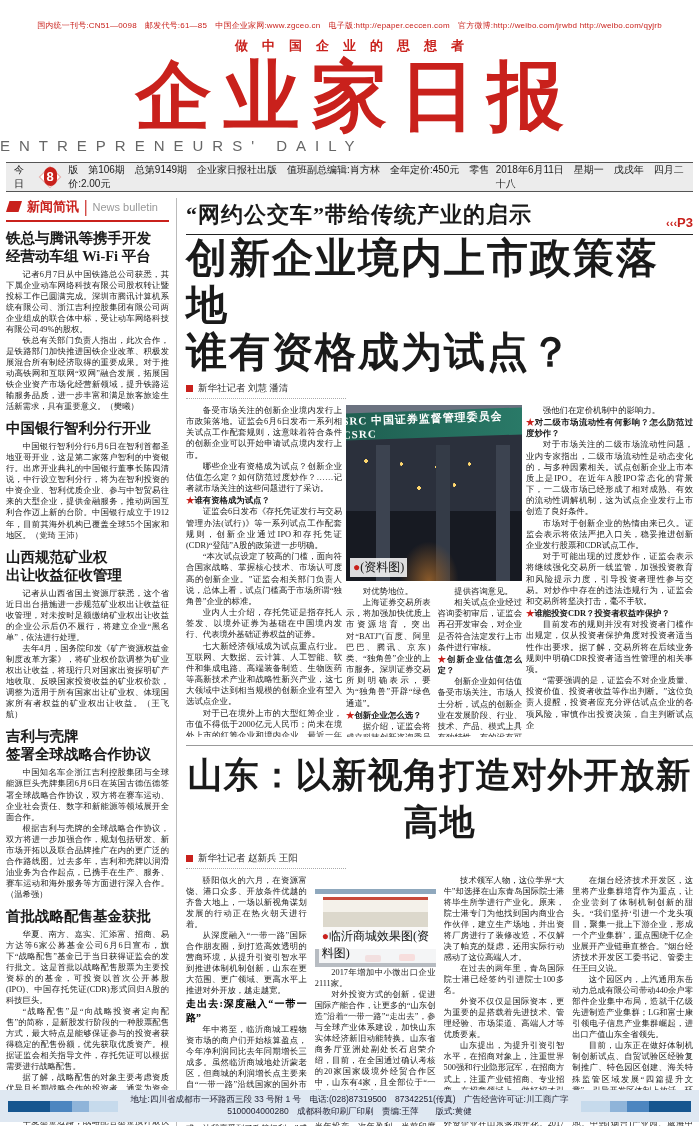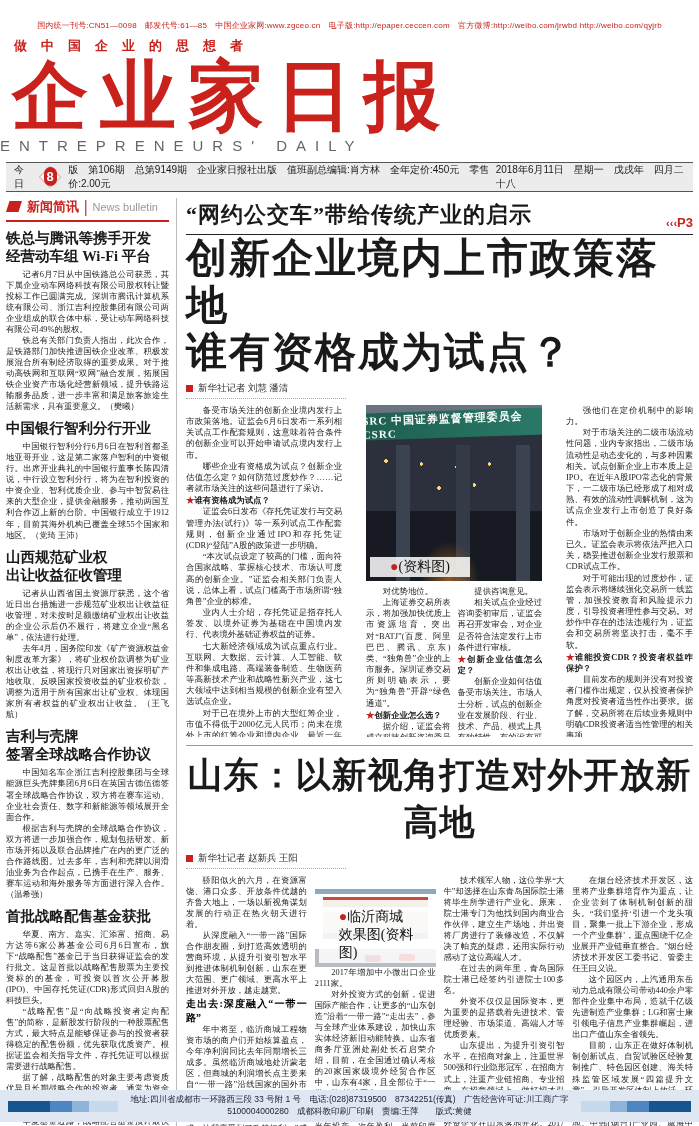--- a/index.html
+++ b/index.html
@@ -1,21 +1,21 @@
 <!DOCTYPE html>
 <html><head>
 <meta charset="utf-8">
 <style>
   *{box-sizing:border-box;margin:0;padding:0}
   body{background:#888;font-family:"Liberation Serif","DejaVu Serif",serif;-webkit-font-smoothing:antialiased}
   .page{position:relative;width:699px;height:1126px;background:#fff;margin:0 auto;overflow:hidden;color:#1a1a1a}
   
   .topline{padding-top:20px;text-align:center;font-size:8px;color:#c9211c;font-family:"Liberation Sans",sans-serif;letter-spacing:.2px}
-  .slogan{margin-top:6px;font-size:13px;color:#c9211c;font-weight:bold;letter-spacing:14px;text-indent:14px}
-  .masthead{margin-top:2px;text-align:left;font-size:76px;line-height:1.02;font-weight:900;color:#c9211c;letter-spacing:12px;text-indent:12px;font-family:"DejaVu Serif","Liberation Serif",serif}
+  .slogan{margin-top:6px;text-align:center;font-size:13px;color:#c9211c;font-weight:bold;letter-spacing:14px;text-indent:14px}
+  .masthead{margin-top:2px;text-align:center;font-size:76px;line-height:1.02;font-weight:900;color:#c9211c;letter-spacing:12px;text-indent:12px;font-family:"DejaVu Serif","Liberation Serif",serif}
   .m-sub{text-align:left;font-size:15px;letter-spacing:9px;color:#666;font-family:"Liberation Sans",sans-serif;margin-top:2px}
   .infobar{margin:8px 6px 0 6px;background:#ececec;border-top:1px solid #555;border-bottom:1px solid #555;height:30px;display:flex;align-items:center;font-size:10px;padding:0 8px;gap:6px;font-family:"Liberation Sans",sans-serif}
   .badge-wrap{position:relative;width:24px;height:24px;flex:none;display:flex;align-items:center;justify-content:center}
   .badge-wrap .diamond{position:absolute;width:16px;height:16px;border:1px solid #e4a9a5;transform:rotate(45deg);background:#fff}
   .badge-wrap b{position:relative;width:13px;height:19px;background:#c9211c;color:#fff;border-radius:7px;font-size:13px;line-height:19px;text-align:center;font-family:"Liberation Sans",sans-serif}
   .infobar .date{margin-left:auto}
   
   .content{display:flex;margin:6px 6px 0 6px}
   aside{width:170px;flex:none;padding-right:7px}
   .vdiv{width:1px;background:#bbb;flex:none}
@@ -31,40 +31,40 @@
   .paras p{font-size:8.3px;line-height:1.33;text-align:justify;text-indent:2em;color:#222}
   .paras p.sub{font-weight:bold;text-indent:0;font-size:8.6px;margin-top:1px}
   
   .kicker-row{display:flex;align-items:flex-end;border-bottom:1.5px solid #222;padding-bottom:4px;margin-top:2px}
   .kicker{font-size:22px;font-weight:900;letter-spacing:1px}
   .pref{margin-left:auto;color:#c9211c;font-weight:bold;font-family:"Liberation Sans",sans-serif;font-size:11px}
   .pref b{font-size:13px}
   .headline{margin-top:0;font-size:41px;line-height:1.15;font-weight:900;letter-spacing:2px}
   .byline{display:flex;align-items:center;gap:5px;border-bottom:1px dotted #aaa;padding:6px 0 3px;margin-bottom:6px;font-size:9.5px;color:#333;width:160px}
   .byline .sq{width:7px;height:7px;background:#c9211c;flex:none}
-  .lead-cols{display:flex;gap:24px;height:332px;overflow:hidden}
+  .lead-cols{display:flex;gap:4px;height:332px;overflow:hidden}
   .lcol{width:156px;flex:none;overflow:hidden}
   .lmid{width:176px;flex:none;display:flex;flex-direction:column}
   .rcol{flex:1;overflow:hidden}
   .lead .paras p{font-size:8.4px}
   .lead .paras p.sub::first-letter{color:#c9211c}
   
   .photo1{position:relative;height:176px;flex:none;background:linear-gradient(180deg,#6b7280 0 14%,#2b303c 14% 60%,#171a22 60%);overflow:hidden;margin-bottom:5px}
   .photo1 .sign{position:absolute;top:6px;left:0;right:0;height:26px;background:linear-gradient(90deg,#1e5e50,#2a7a68);color:#fff;font-weight:bold;font-size:10.5px;display:flex;align-items:center;justify-content:center;letter-spacing:1px;transform:rotate(-2deg) scale(1.04)}
   .photo1 .lights{position:absolute;top:44px;left:10px;right:40px;height:60px;background:
       radial-gradient(circle 3px at 8% 20%,#ffd76e 55%,transparent 60%),
       radial-gradient(circle 3px at 22% 55%,#ffd76e 55%,transparent 60%),
       radial-gradient(circle 3px at 36% 25%,#ffd76e 55%,transparent 60%),
       radial-gradient(circle 3px at 50% 65%,#ffd76e 55%,transparent 60%),
       radial-gradient(circle 3px at 64% 30%,#ffd76e 55%,transparent 60%),
       radial-gradient(circle 3px at 78% 60%,#ffd76e 55%,transparent 60%),
       radial-gradient(circle 3px at 90% 25%,#ffd76e 55%,transparent 60%)}
   .photo1 .pillar{position:absolute;top:40px;bottom:0;width:14px;background:#3c4350;box-shadow:60px 0 0 #343b47,120px 0 0 #3c4350}
   .photo1 .glow{position:absolute;bottom:0;left:30%;width:60px;height:40px;background:radial-gradient(ellipse at bottom,#8a5a2a,transparent 70%)}
-  .cap{position:absolute;left:4px;bottom:4px;background:rgba(255,255,255,.85);font-size:14px;padding:1px 20px;color:#111}
+  .cap{position:absolute;left:4px;bottom:4px;background:rgba(255,255,255,.85);font-size:12px;padding:1px 3px;color:#111}
   .cap i{color:#c9211c;font-style:normal}
   .mid-cols{display:flex;gap:7px;flex:1;overflow:hidden}
   .mid-cols>div{flex:1;overflow:hidden}
   
   .sd{border-top:1px solid #999;margin-top:8px;padding-top:6px}
   .sd-headline{font-size:35px;font-weight:900;letter-spacing:1px;text-align:center}
   .sd-cols{display:flex;gap:8px;height:272px;overflow:hidden;margin-top:4px}
   .sd-cols>div{flex:1;overflow:hidden}
   .photo2{position:relative;height:92px;margin-bottom:0;background:linear-gradient(180deg,#aacdе8 0,#bcd7ee 0 45%,#e8effa 45% 55%,#cfd6d2 55%);overflow:hidden}
   .photo2 .bld{position:absolute;left:8px;right:8px;top:22px;height:42px;background:linear-gradient(180deg,#f4f1ea 0 30%,#dcd8cc 30%);border-top:3px solid #c94a3a;box-shadow:inset 0 -6px 0 #9fb4c4}
@@ -196,20 +196,21 @@
                   <p>提供咨询意见。</p>
                   <p>相关试点企业经过咨询委初审后，证监会再召开发审会，对企业是否符合法定发行上市条件进行审核。</p>
                   <p class="sub">★创新企业估值怎么定？</p>
                   <p>创新企业如何估值备受市场关注。市场人士分析，试点的创新企业在发展阶段、行业、技术、产品、模式上具有独特性，有的没有可比公司，有的尚未盈利，传统市盈率等估值方法不完全适用。</p>
                 </div>
             </div>
           </div>
 
           <div class="rcol paras">
               <p>强他们在定价机制中的影响力。</p>
+              <p class="sub">★对二级市场流动性有何影响？怎么防范过度炒作？</p>
               <p>对于市场关注的二级市场流动性问题，业内专家指出，二级市场流动性是动态变化的，与多种因素相关。试点创新企业上市本质上是IPO。在近年A股IPO常态化的背景下，一二级市场已经形成了相对成熟、有效的流动性调解机制，这为试点企业发行上市创造了良好条件。</p>
               <p>市场对于创新企业的热情由来已久。证监会表示将依法严把入口关，稳妥推进创新企业发行股票和CDR试点工作。</p>
               <p>对于可能出现的过度炒作，证监会表示将继续强化交易所一线监管，加强投资教育和风险提示力度，引导投资者理性参与交易。对炒作中存在的违法违规行为，证监会和交易所将坚决打击，毫不手软。</p>
               <p class="sub">★谁能投资CDR？投资者权益咋保护？</p>
               <p>目前发布的规则并没有对投资者门槛作出规定，仅从投资者保护角度对投资者适当性作出要求。据了解，交易所将在后续业务规则中明确CDR投资者适当性管理的相关事项。</p>
               <p>“需要强调的是，证监会不对企业质量、投资价值、投资者收益等作出判断。”这位负责人提醒，投资者应充分评估试点企业的各项风险，审慎作出投资决策，自主判断试点企</p>
             </div>
         </div>
       </div>
 

